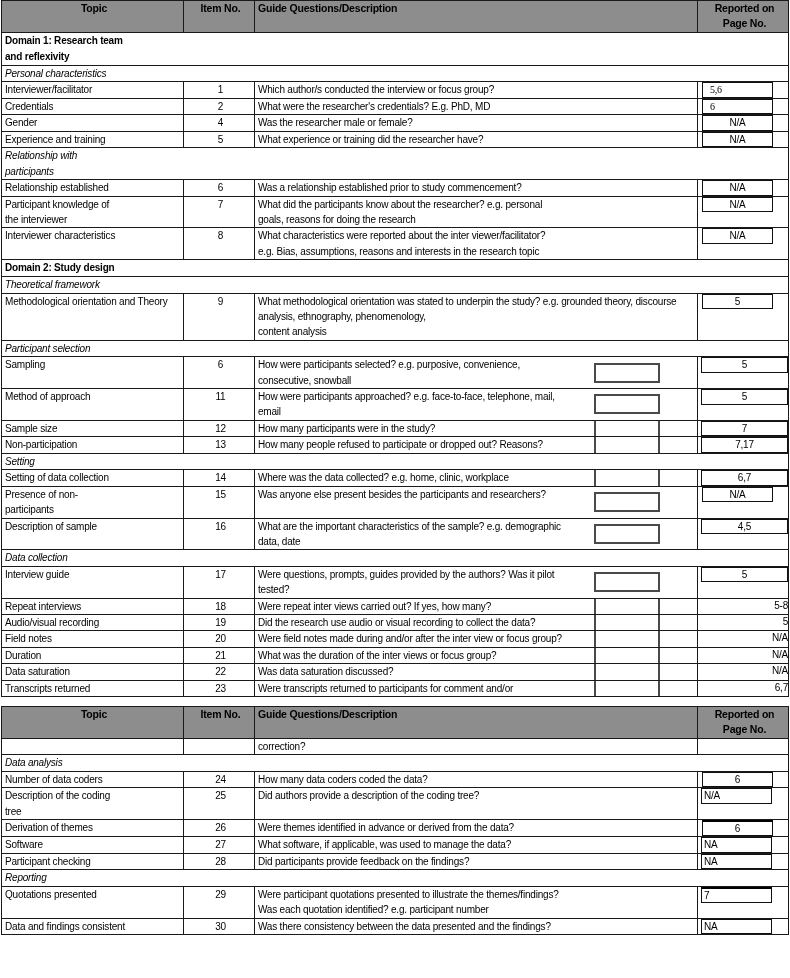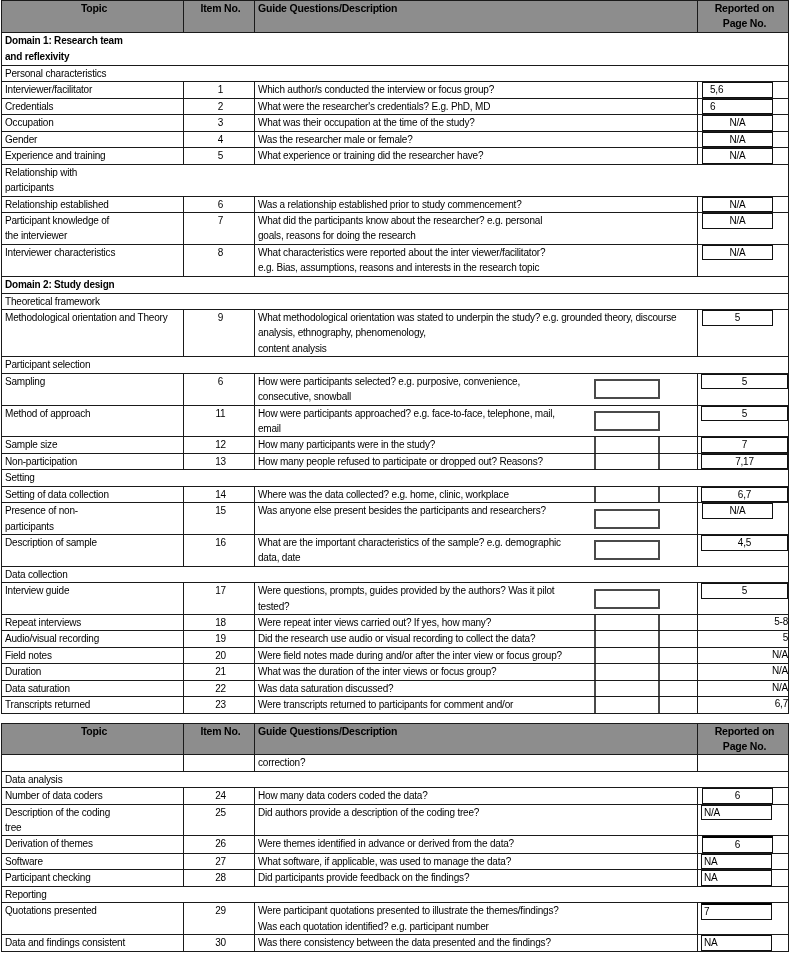--- a/index.html
+++ b/index.html
@@ -28,34 +28,34 @@
     font-weight:bold;
     font-size:10.5px;
     vertical-align:middle;
     height:26px;
     line-height:13px;
     border-bottom:2px solid #000;
   }
   td.t-c{text-align:center;padding:0;}
   td.t-l{text-align:left;}
   tr.domain td{font-weight:bold;line-height:16px;}
-  tr.section td{margin-top:40px;}
+  tr.section td{font-style:italic;margin-top:40px;}
   td.no-cell{text-align:center;padding:0;}
   td.q-cell{position:relative;}
   .input-box{
     position:absolute;right:37px;top:50%;margin-top:-10px;
     width:62px;height:16px;
     border:2px solid #4a4a4a;background:#fff;
   }
   td.page-cell{padding:1px;vertical-align:middle;white-space:normal;}
   .page-box{
     box-sizing:border-box;min-height:14px;line-height:13.5px;
     overflow:hidden;white-space:pre;
   }
-  .pb-box-left{border:1px solid #111;width:71px;margin-left:1px;padding-left:7px;}
+  .pb-box-left{border:1px solid #111;width:71px;margin-left:1px;padding-left:7px;font-family:Liberation Serif, serif;}
   .pb-box-center{border:1px solid #111;width:71px;margin-left:1px;text-align:center;}
   .pb-wide-center{border:1px solid #111;text-align:center;}
   .pb-plain-center{text-align:right;}
   .pb-flush-left{border:1px solid #111;width:71px;padding-left:2px;}
   .pb-tt{border-top:2px solid #000;}
 </style>
 </head>
 <body>
 
 <div class="doc" id="doc-root">
@@ -87,26 +87,20 @@
           <td class="q-cell"><span>Which author/s conducted the interview or focus group?</span></td>
           <td class="page-cell"><div class="page-box pb-box-left">5,6</div></td>
         </tr>
         <tr>
           <td>Credentials</td>
           <td class="no-cell">2</td>
           <td class="q-cell"><span>What were the researcher's credentials? E.g. PhD, MD</span></td>
           <td class="page-cell"><div class="page-box pb-box-left">6</div></td>
         </tr>
         <tr>
-          <td>Occupation</td>
-          <td class="no-cell">3</td>
-          <td class="q-cell"><span>What was their occupation at the time of the study?</span></td>
-          <td class="page-cell"><div class="page-box pb-box-center">N/A</div></td>
-        </tr>
-        <tr>
           <td>Gender</td>
           <td class="no-cell">4</td>
           <td class="q-cell"><span>Was the researcher male or female?</span></td>
           <td class="page-cell"><div class="page-box pb-box-center">N/A</div></td>
         </tr>
         <tr>
           <td>Experience and training</td>
           <td class="no-cell">5</td>
           <td class="q-cell"><span>What experience or training did the researcher have?</span></td>
           <td class="page-cell"><div class="page-box pb-box-center">N/A</div></td>

